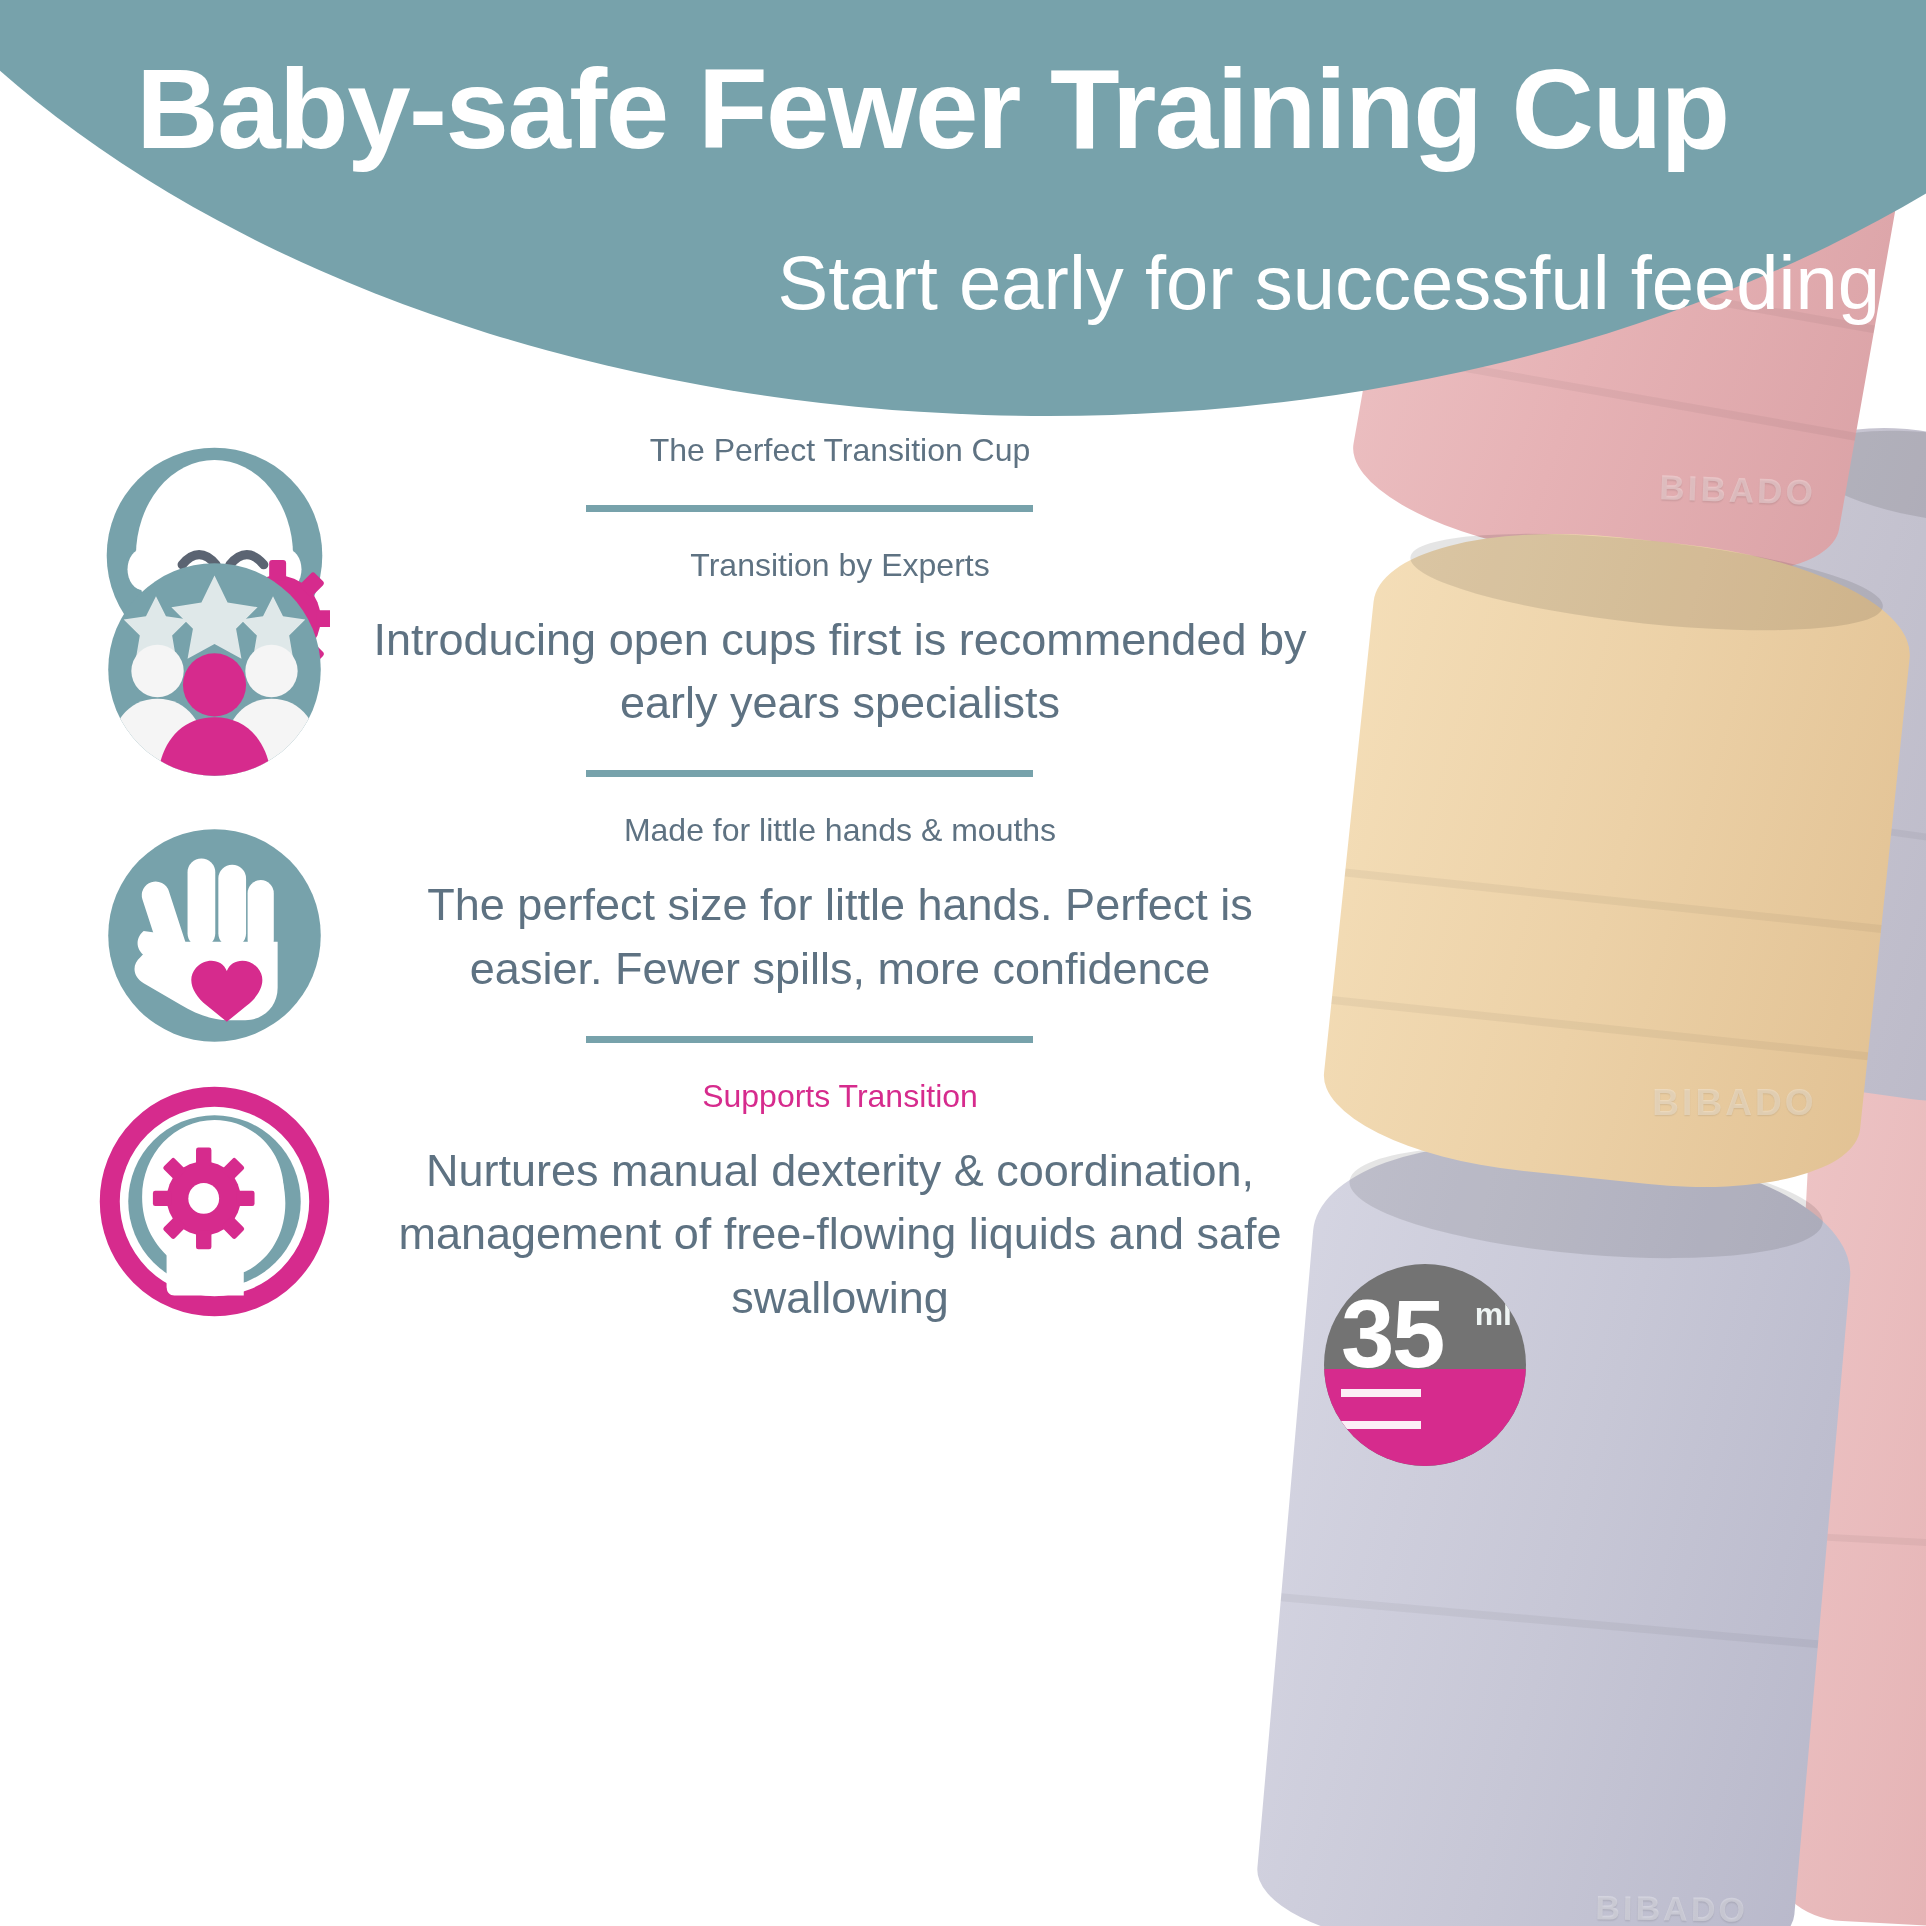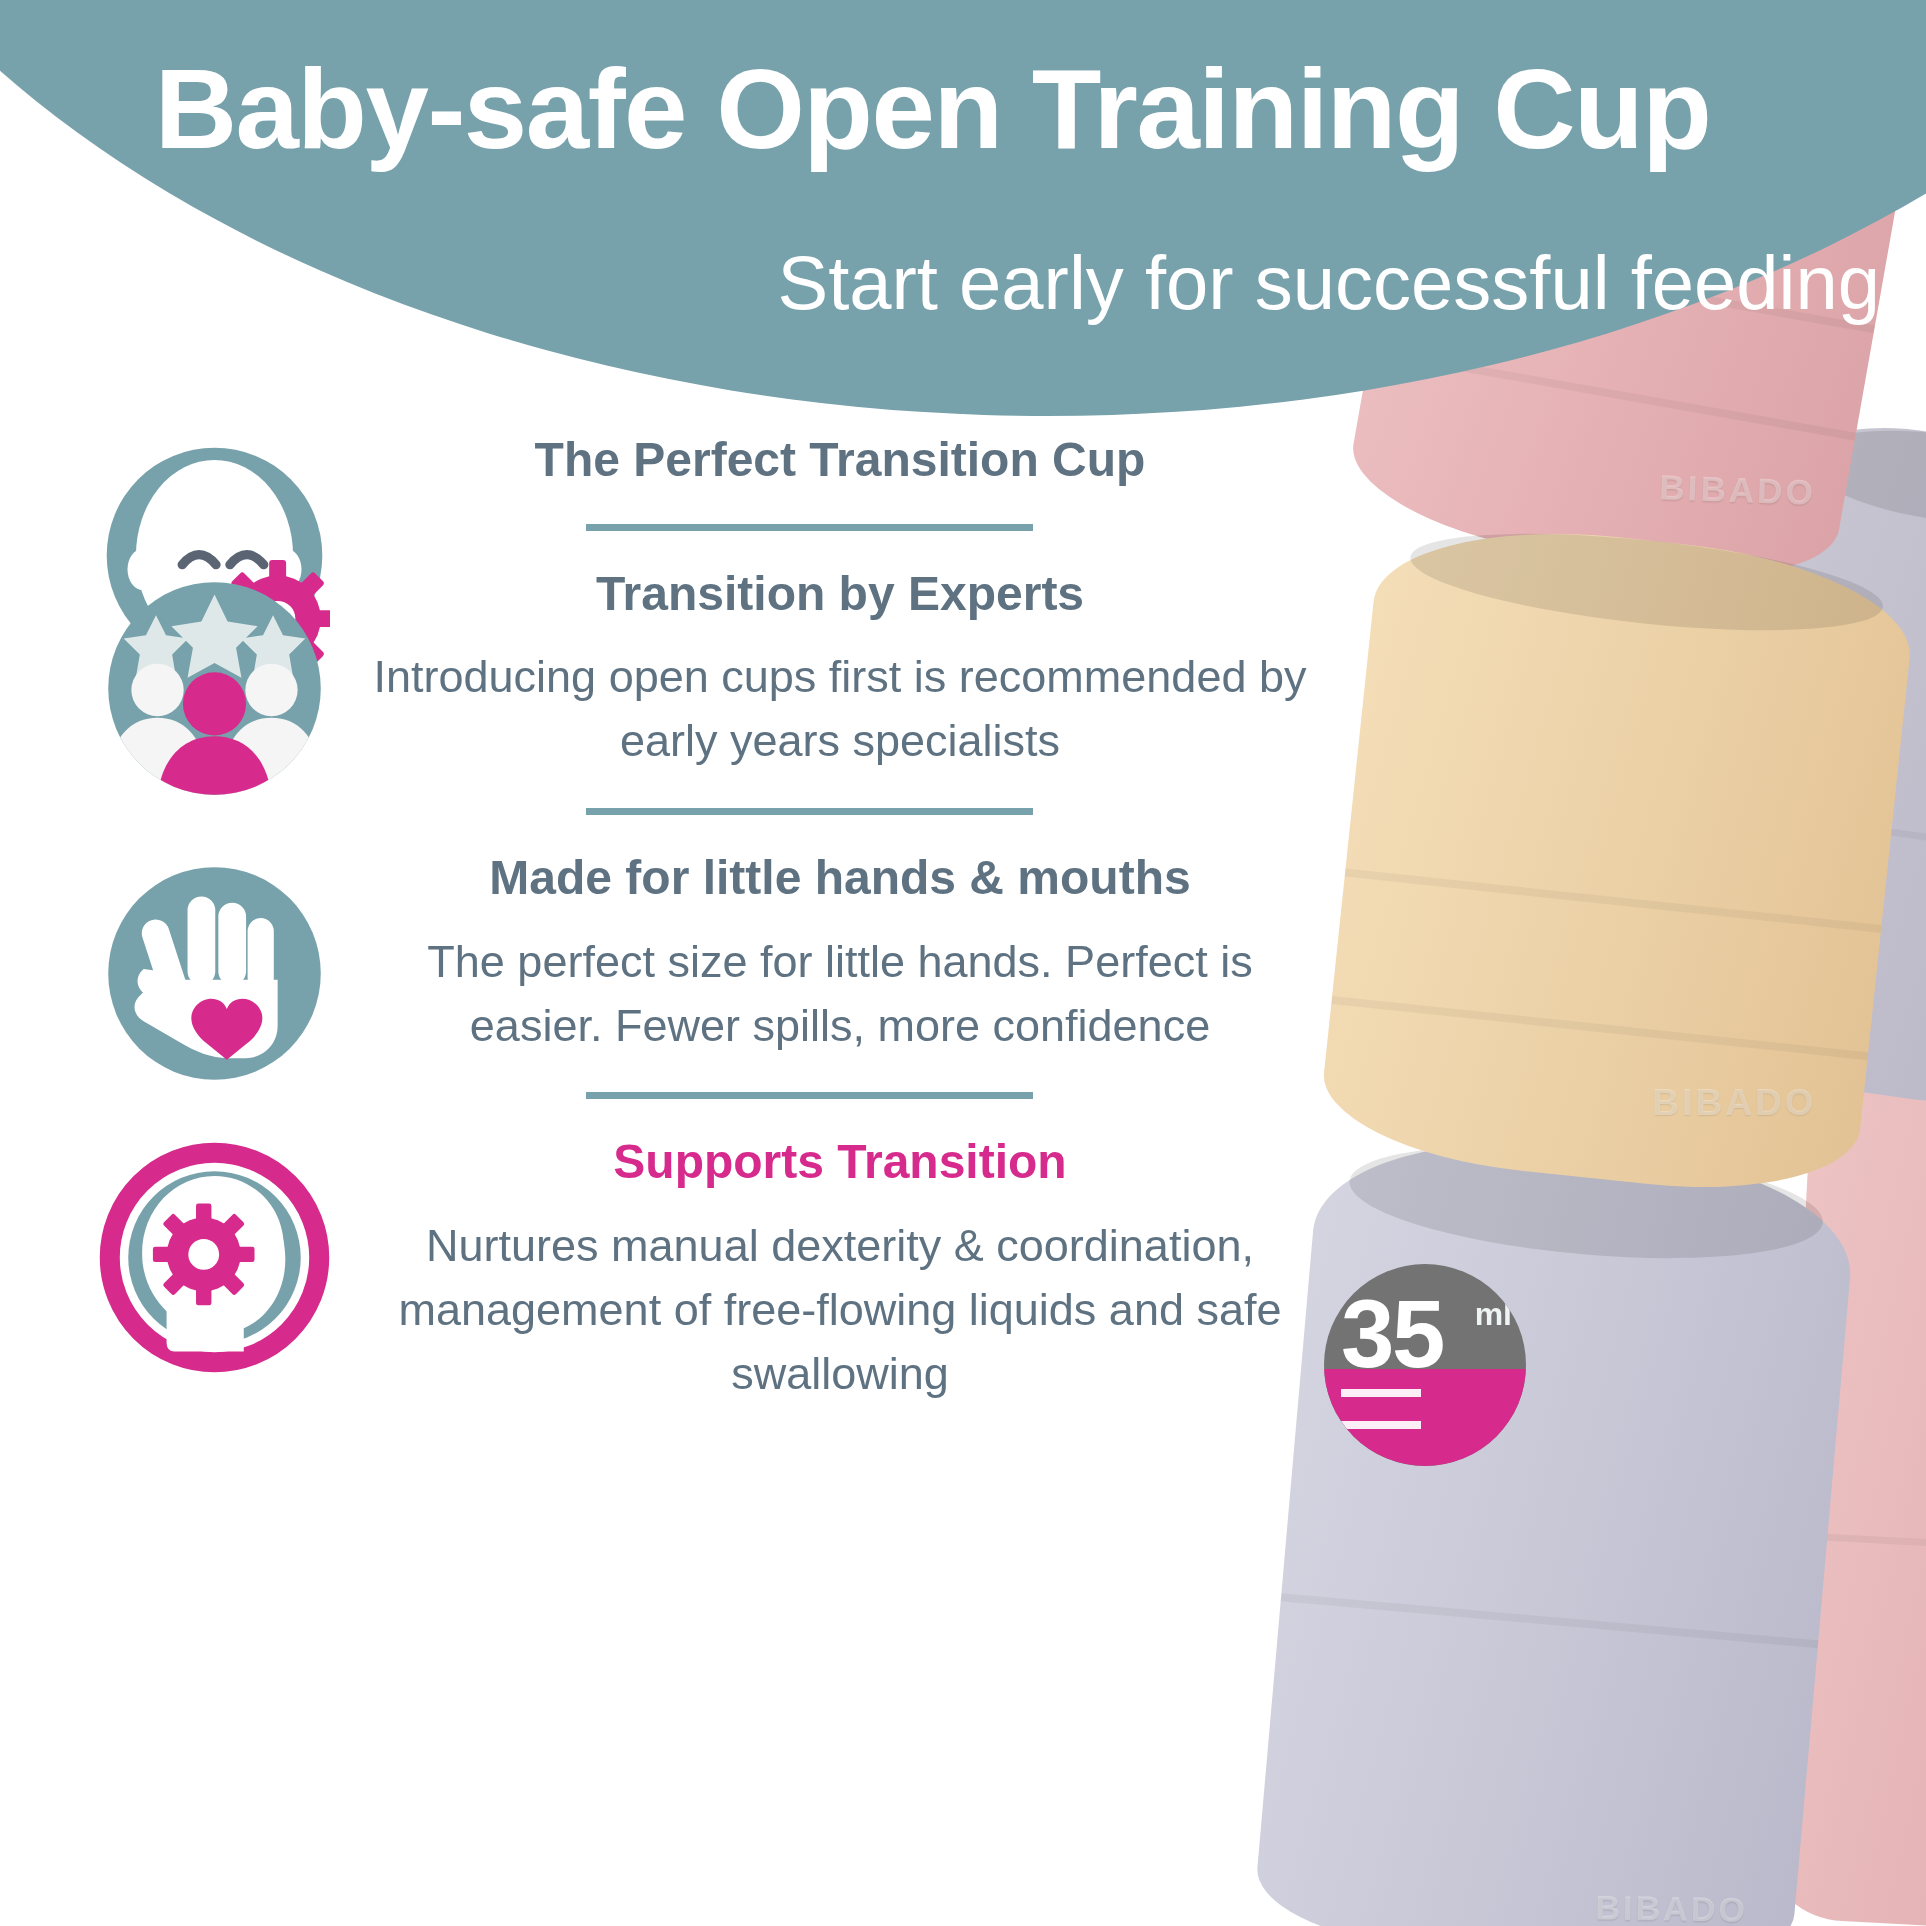--- a/index.html
+++ b/index.html
@@ -137,22 +137,22 @@
     width:231px;
     height:231px;
   }
   .feature-text{
     margin-left:370px;
     width:940px;
     text-align:center;
   }
   .feature-title{
     color:#5e7282;
-    font-size:48px;
-    font-weight:bold;
+    font-size:32px;
+    font-weight:normal;
     line-height:1.18;
     margin-bottom:23px;
     white-space:nowrap;
   }
   .feature-title.accent{ color:#d62b8d; }
   .feature-body{
     color:#5e7282;
     font-size:45px;
     font-weight:400;
     line-height:1.42;
@@ -240,21 +240,21 @@
   <div class="cup" id="cup-beige">
     <div class="rim"></div>
     <div class="ridge" style="top:56%"></div>
     <div class="ridge" style="top:76%"></div>
     <div class="brand" style="right:45px;bottom:69px;font-size:37px;transform:rotate(-6deg);">BIBADO</div>
   </div>
 
 </div>
 
 <div id="header-banner"></div>
-<div id="header-title">Baby-safe Open Training Cup</div>
+<div id="header-title">Baby-safe Fewer Training Cup</div>
 <div id="header-subtitle">Start early for successful feeding</div>
 
 <div id="content">
 
   <div class="feature">
     <div class="feature-icon" style="top:7.7px">
       <svg viewBox="0 0 300 300" width="231" height="231">
         <circle cx="150" cy="150" r="140" fill="#77a2ab"></circle>
         <ellipse cx="150" cy="150" rx="102" ry="124" fill="#ffffff"></ellipse>
         <ellipse cx="57" cy="168" rx="20" ry="27" fill="#ffffff"></ellipse>

